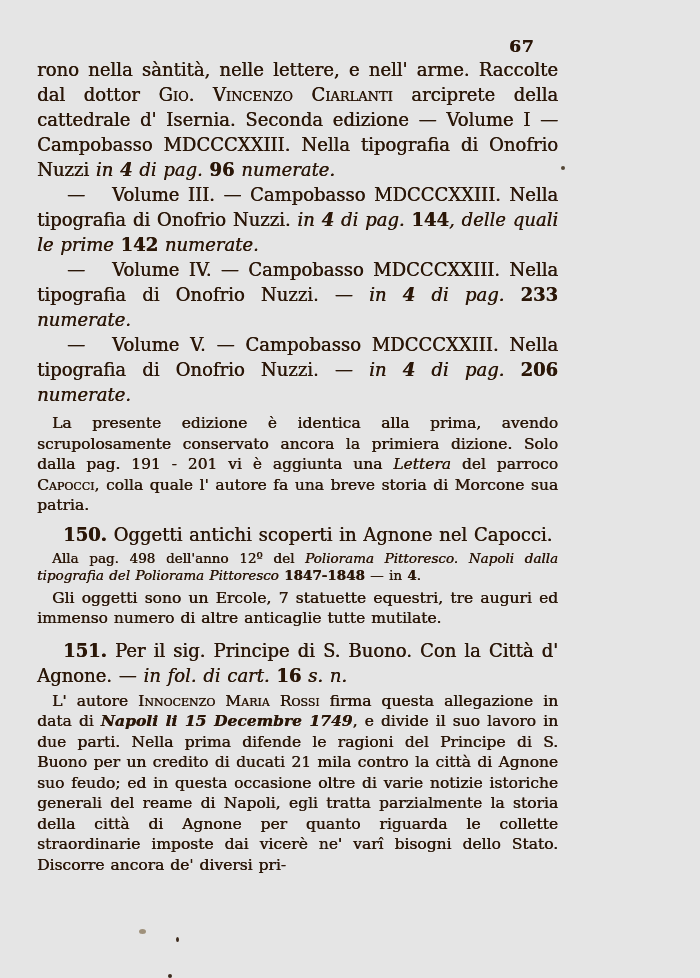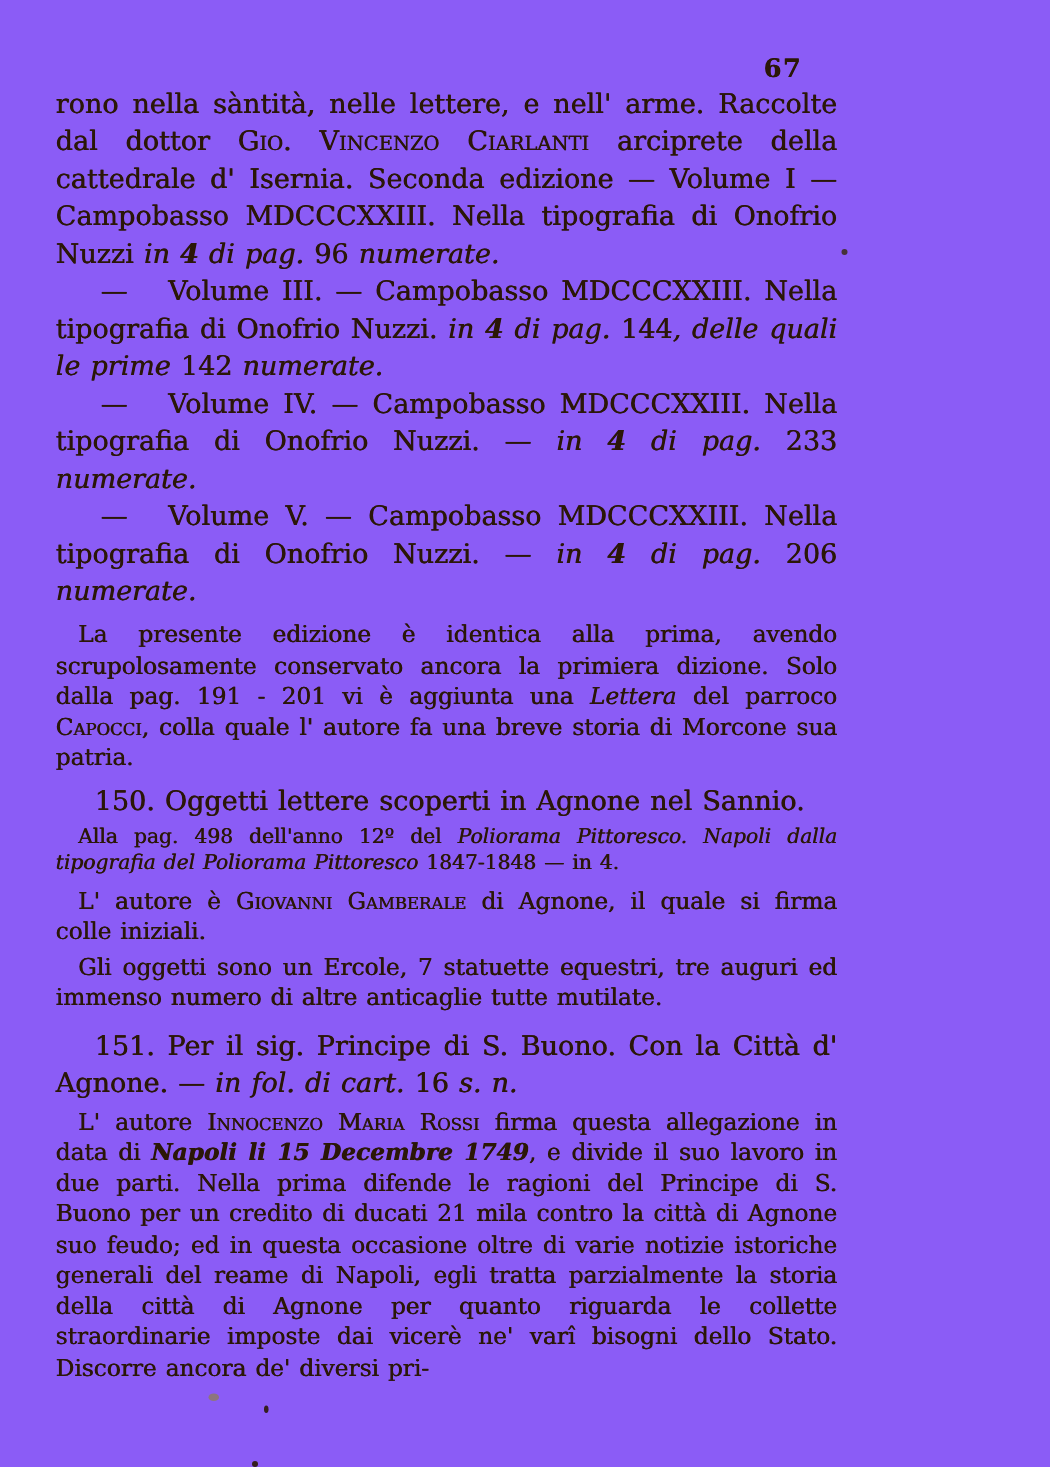--- a/index.html
+++ b/index.html
@@ -3,21 +3,21 @@
 <meta charset="utf-8">
 <style>
   html,body{margin:0;padding:0;}
   body{
     width:700px;height:978px;overflow:hidden;
     background:#e2c189;
     font-family:"DejaVu Serif","Liberation Serif",serif;
   }
   .page{
     position:relative;width:700px;height:978px;
-    background:#8b5cf6;color:#2b1708;
+    background:#e5e5e5;color:#2b1708;
   }
   .page-number{
     position:absolute;top:36px;left:509px;
     font-size:17px;font-weight:bold;letter-spacing:1px;
     text-shadow:0.4px 0 0 currentColor;
   }
   .text-block{
     position:absolute;left:37px;top:57px;width:521px;
   }
   .text-block p{
@@ -28,21 +28,21 @@
   .body-size{font-size:18px;line-height:25px;}
   .mid-size{font-size:15.5px;line-height:20.5px;}
   .small-size{font-size:13.5px;line-height:17.5px;}
   .entry{text-indent:30px;}
   .note{text-indent:15px;}
   .heading{text-indent:26px;}
   .gap-xs{margin-top:3px !important;}
   .gap-sm{margin-top:6px !important;}
   .gap-md{margin-top:9px !important;}
   .i{font-style:italic;}
-  .b{font-weight:normal;}
+  .b{font-weight:bold;}
   .bi{font-weight:bold;font-style:italic;}
   .sc{font-variant:small-caps;}
   .speck{position:absolute;border-radius:50%;}
   .speck-1{left:561px;top:166px;width:4px;height:4px;background:#3a2a18;opacity:.85;}
   .speck-2{left:139px;top:929px;width:7px;height:5px;background:#8d7c60;opacity:.8;}
   .speck-3{left:176px;top:937px;width:3px;height:5px;background:#2b1708;opacity:.9;}
   .speck-4{left:168px;top:974px;width:4px;height:4px;background:#2b1708;opacity:.9;}
 </style>
 </head>
 <body>
@@ -50,23 +50,22 @@
 <div class="page">
 
   <div class="page-number">67</div>
 
   <div class="text-block">
     <p class="body-size"><span>rono nella sàntità, nelle lettere, e nell' arme. Raccolte dal dottor </span><span class="sc">Gio. Vincenzo Ciarlanti</span><span> arciprete della cattedrale d' Isernia. Seconda edizione — Volume I — Campobasso MDCCCXXIII. Nella tipografia di Onofrio Nuzzi </span><span class="i">in </span><span class="bi">4</span><span class="i"> di pag. </span><span class="b">96</span><span class="i"> numerate.</span></p>
     <p class="body-size entry"><span>—  Volume III. — Campobasso MDCCCXXIII. Nella tipografia di Onofrio Nuzzi. </span><span class="i">in </span><span class="bi">4</span><span class="i"> di pag. </span><span class="b">144</span><span class="i">, delle quali le prime </span><span class="b">142</span><span class="i"> numerate.</span></p>
     <p class="body-size entry"><span>—  Volume IV. — Campobasso MDCCCXXIII. Nella tipografia di Onofrio Nuzzi. — </span><span class="i">in </span><span class="bi">4</span><span class="i"> di pag. </span><span class="b">233</span><span class="i"> numerate.</span></p>
     <p class="body-size entry"><span>—  Volume V. — Campobasso MDCCCXXIII. Nella tipografia di Onofrio Nuzzi. — </span><span class="i">in </span><span class="bi">4</span><span class="i"> di pag. </span><span class="b">206</span><span class="i"> numerate.</span></p>
     <p class="mid-size note gap-sm"><span>La presente edizione è identica alla prima, avendo scrupolosamente conservato ancora la primiera dizione. Solo dalla pag. 191 - 201 vi è aggiunta una </span><span class="i">Lettera</span><span> del parroco </span><span class="sc">Capocci</span><span>, colla quale l' autore fa una breve storia di Morcone sua patria.</span></p>
-    <p class="body-size heading gap-sm"><span class="b">150.</span><span> Oggetti lettere scoperti in Agnone nel Sannio.</span></p>
+    <p class="body-size heading gap-sm"><span class="b">150.</span><span> Oggetti antichi scoperti in Agnone nel Capocci.</span></p>
     <p class="small-size note gap-xs"><span>Alla pag. 498 dell'anno 12º del </span><span class="i">Poliorama Pittoresco. Napoli dalla tipografia del Poliorama Pittoresco</span><span> </span><span class="b">1847-1848</span><span> — in </span><span class="b">4</span><span>.</span></p>
-    <p class="mid-size note gap-sm"><span>L' autore è </span><span class="sc">Giovanni Gamberale</span><span> di Agnone, il quale si firma colle iniziali.</span></p>
     <p class="mid-size note gap-xs"><span>Gli oggetti sono un Ercole, 7 statuette equestri, tre auguri ed immenso numero di altre anticaglie tutte mutilate.</span></p>
     <p class="body-size heading gap-md"><span class="b">151.</span><span> Per il sig. Principe di S. Buono. Con la Città d' Agnone. — </span><span class="i">in fol. di cart. </span><span class="b">16</span><span class="i"> s. n.</span></p>
     <p class="mid-size note gap-xs"><span>L' autore </span><span class="sc">Innocenzo Maria Rossi</span><span> firma questa allegazione in data di </span><span class="bi">Napoli li 15 Decembre 1749</span><span>, e divide il suo lavoro in due parti. Nella prima difende le ragioni del Principe di S. Buono per un credito di ducati 21 mila contro la città di Agnone suo feudo; ed in questa occasione oltre di varie notizie istoriche generali del reame di Napoli, egli tratta parzialmente la storia della città di Agnone per quanto riguarda le collette straordinarie imposte dai vicerè ne' varî bisogni dello Stato. Discorre ancora de' diversi pri-</span></p>
   </div>
 
   <div class="speck speck-1"></div>
   <div class="speck speck-2"></div>
   <div class="speck speck-3"></div>
   <div class="speck speck-4"></div>
 

